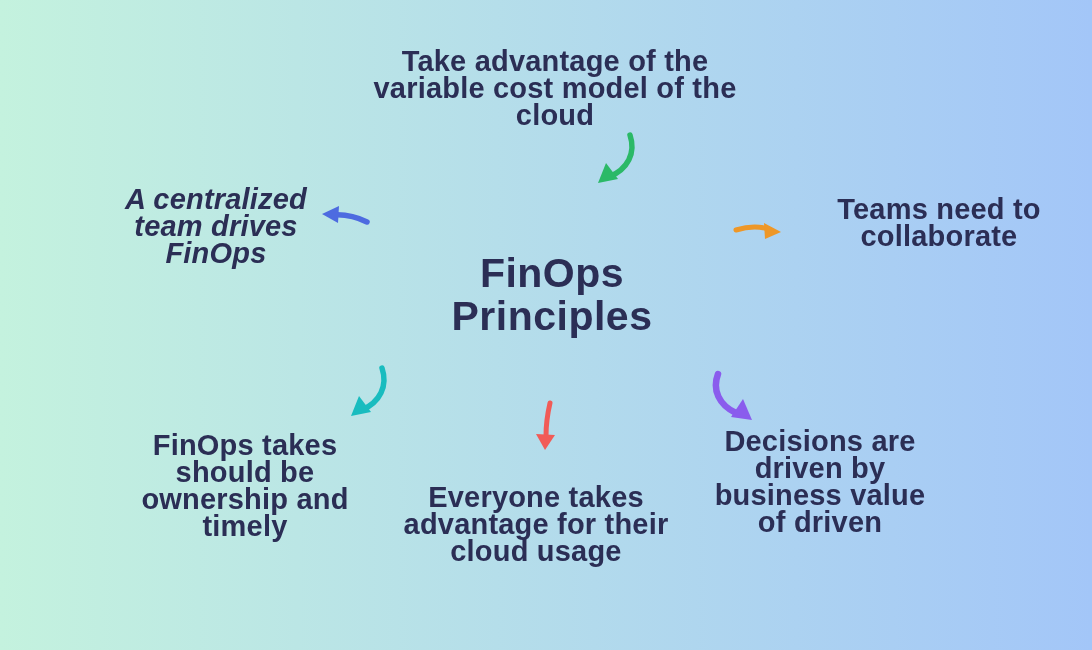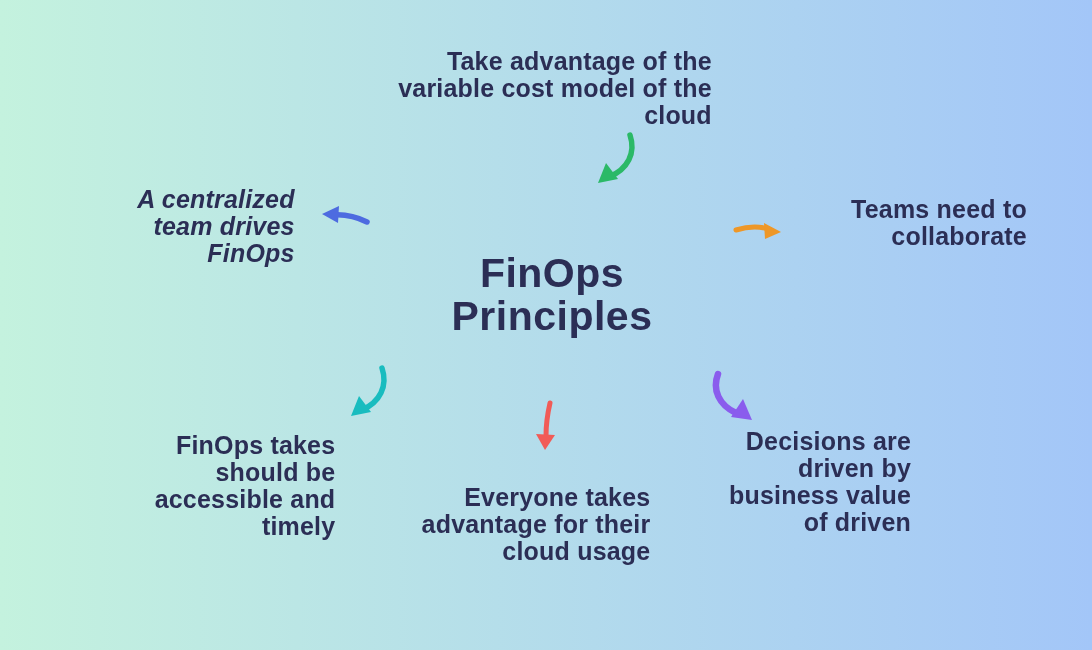--- a/index.html
+++ b/index.html
@@ -7,24 +7,24 @@
     position: relative;
     width: 1092px;
     height: 650px;
     overflow: hidden;
     background: linear-gradient(90deg, var(--bg_left, #c4f2de) 0%, var(--bg_right, #a3c6f8) 100%);
     font-family: "Liberation Sans", sans-serif;
   }
   .txt {
     position: absolute;
     transform: translateX(-50%);
-    text-align: right;
+    text-align: center;
     color: var(--text, #2b2e55);
     font-weight: 700;
-    font-size: 25px;
+    font-size: 29px;
     line-height: 27px;
     letter-spacing: 0.2px;
     white-space: nowrap;
   }
   .title {
     position: absolute;
     transform: translateX(-50%);
     text-align: center;
     color: var(--text, #2b2e55);
     font-weight: 700;
@@ -85,21 +85,21 @@
     <div>collaborate</div>
   </div>
   <svg class="arrow a-orange" width="54" height="34" viewBox="0 0 54 34">
     <path d="M5,16 C18,12 30,12 40,16" stroke-width="5" stroke="#ee9727"></path>
     <polygon points="50,18 33,9 34,25" fill="#ee9727"></polygon>
   </svg>
 
   <div class="txt p-bleft">
     <div>FinOps takes</div>
     <div>should be</div>
-    <div>accessible and</div>
+    <div>ownership and</div>
     <div>timely</div>
   </div>
   <svg class="arrow a-teal" width="46" height="58" viewBox="0 0 46 58">
     <path d="M38,4 C44,22 36,38 18,46" stroke-width="5.5" stroke="#19bcbf"></path>
     <polygon points="7,52 27,48 15,32" fill="#19bcbf"></polygon>
   </svg>
 
   <div class="txt p-bcenter">
     <div>Everyone takes</div>
     <div>advantage for their</div>

